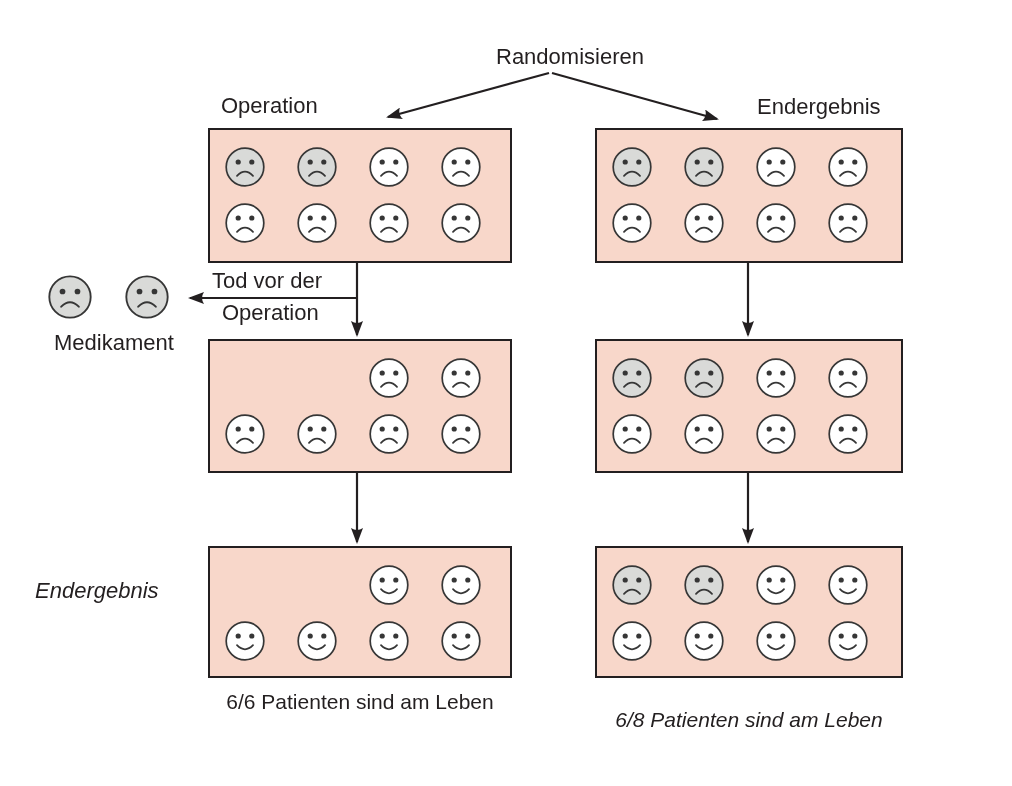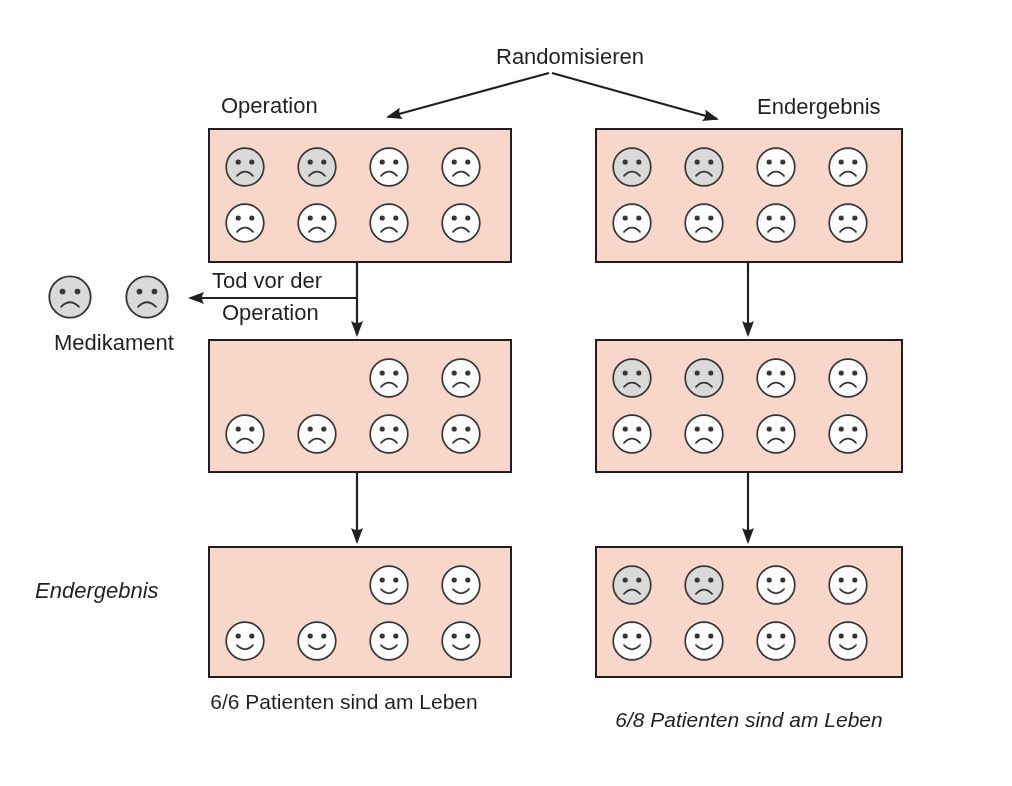--- a/index.html
+++ b/index.html
@@ -43,21 +43,21 @@
   #box-med-mid   {left:595px;top:339px;width:308px;height:134px;}
   #box-op-end    {left:208px;top:546px;width:304px;height:132px;}
   #box-med-end   {left:595px;top:546px;width:308px;height:132px;}
   #lbl-randomize {left:496px;top:45px;}
   #lbl-op        {left:221px;top:94px;}
   #lbl-med       {left:757px;top:95px;}
   #lbl-tod1      {left:212px;top:269px;}
   #lbl-tod2      {left:222px;top:301px;}
   #lbl-verstorben{left:54px;top:331px;}
   #lbl-endergebnis{left:35px;top:579px;font-style:italic;}
-  #caption-left  {left:182px;top:690px;width:324px;}
+  #caption-left  {left:198px;top:690px;width:324px;}
   #caption-right {left:587px;top:708px;width:324px;font-style:italic;}
   .deceased-group{
     position:absolute;left:48px;top:275px;
     display:flex;gap:33px;
   }
   .deceased-group .face-cell{width:44px;height:44px;}
   #arrow-layer{position:absolute;left:0;top:0;}
   #arrow-layer line{stroke:var(--line);stroke-width:2.2;}
   #arrow-layer .arrowhead{fill:var(--line);stroke:none;}
 </style>

